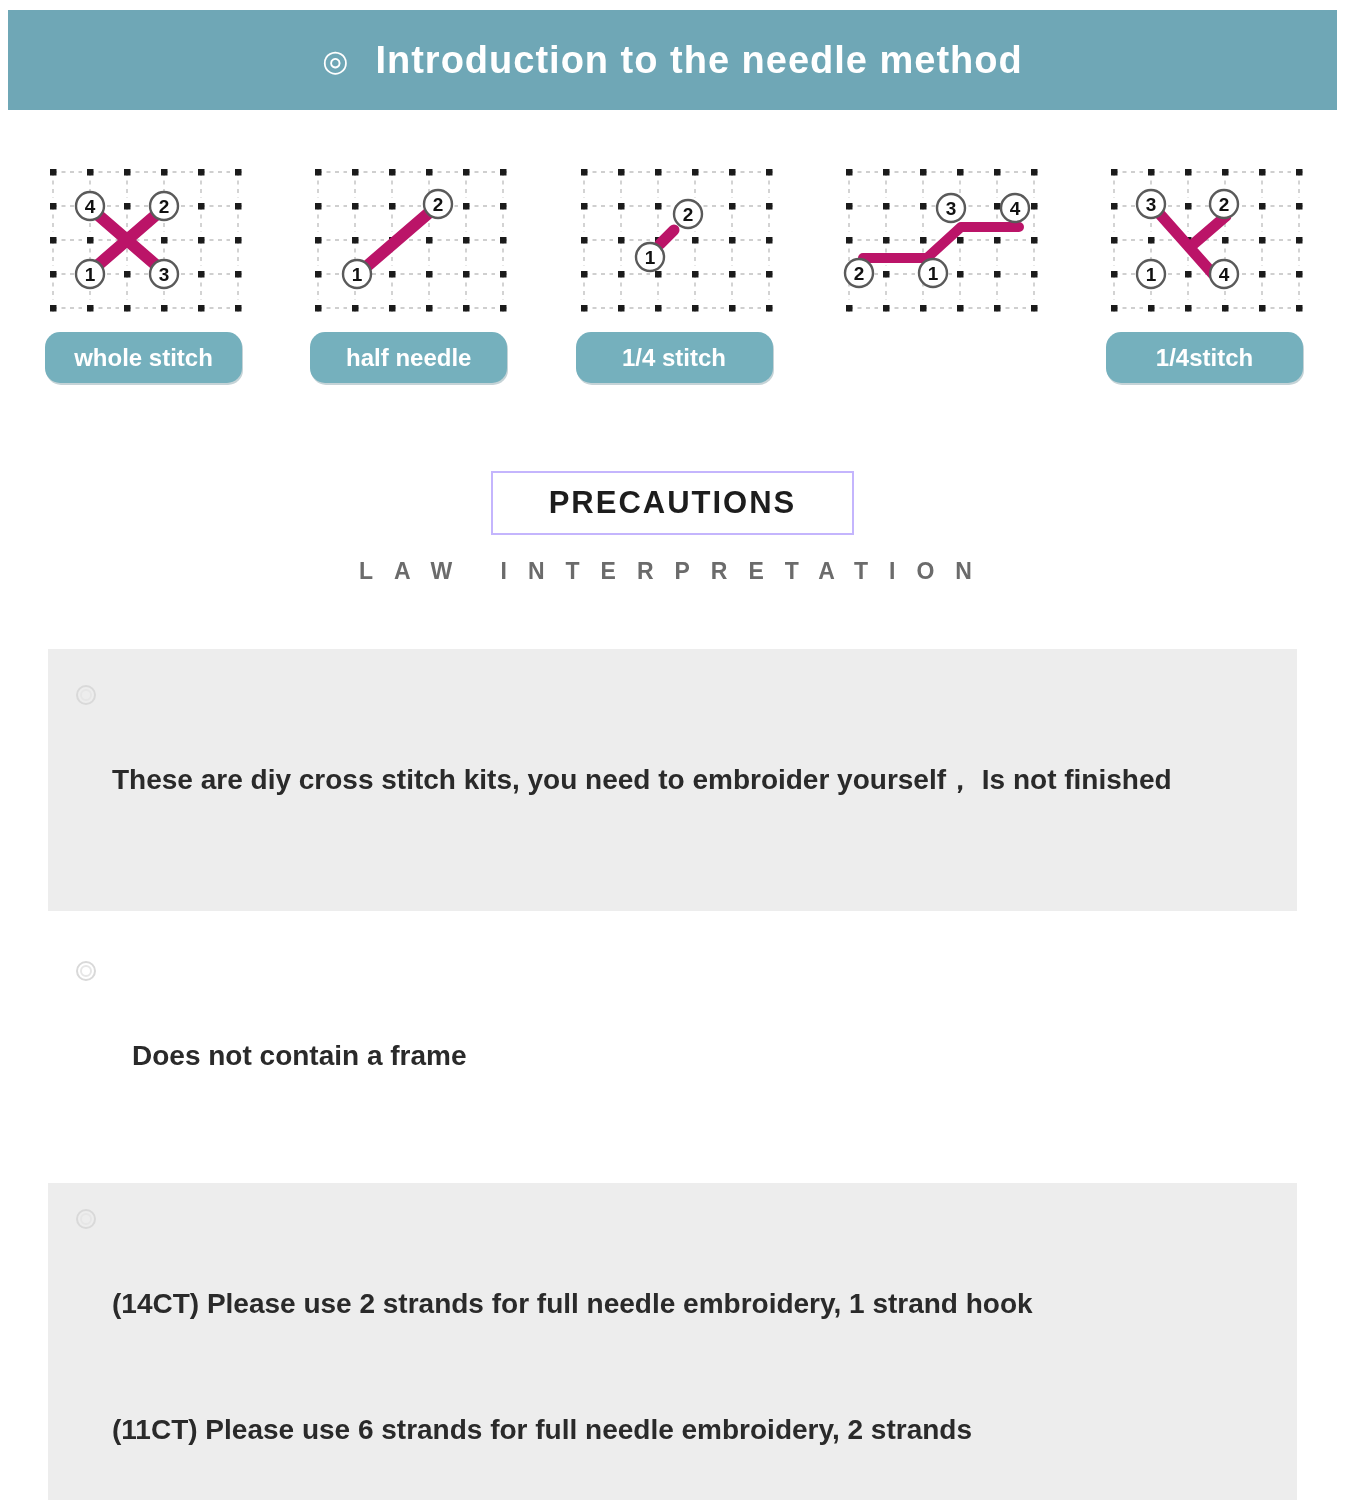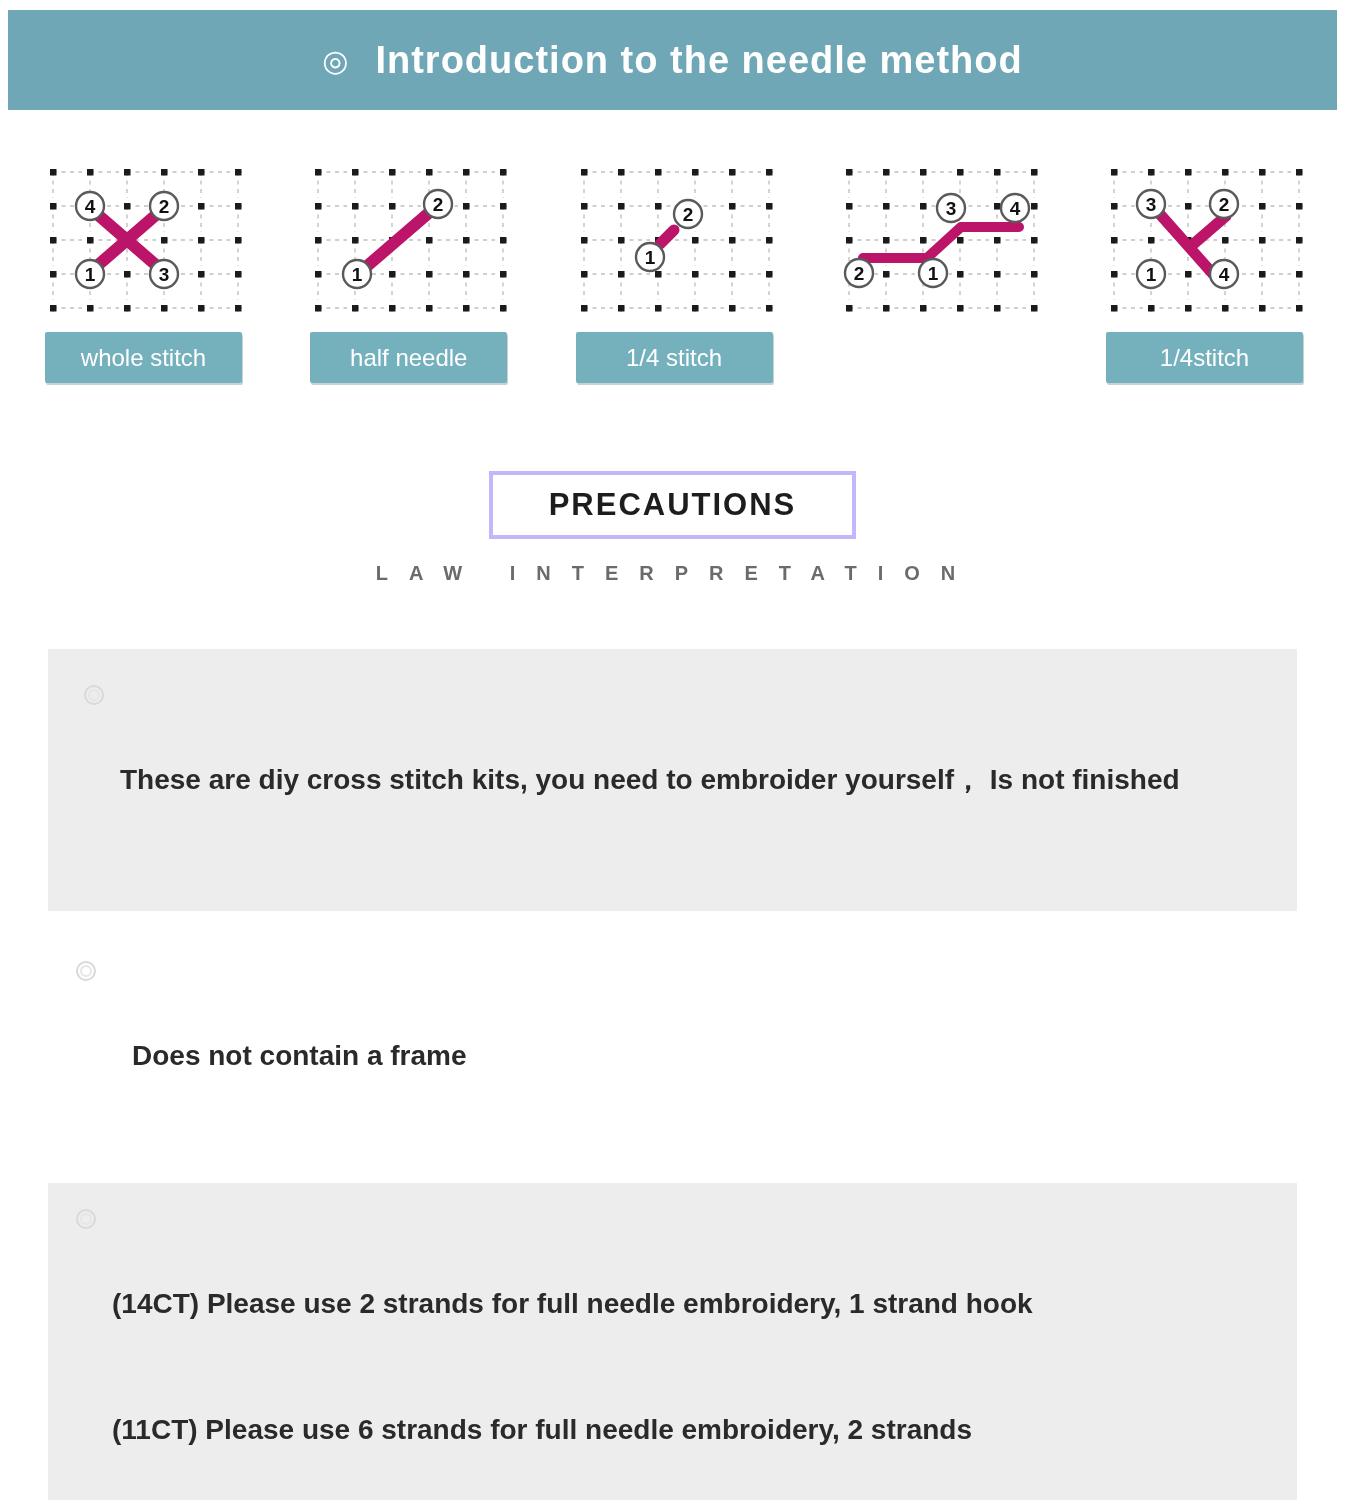--- a/index.html
+++ b/index.html
@@ -16,50 +16,50 @@
   .header-band .bullseye { font-size:30px; margin-right:26px; font-weight:normal; }
 
   
   .stitch-row {
     margin:54px 42px 0 45px;
     display:flex; justify-content:space-between;
   }
   .stitch-col { width:197px; display:flex; flex-direction:column; align-items:center; }
   .stitch-col svg { display:block; }
   .stitch-label {
-    margin-top:16px; width:197px; height:51px; background:#75b0bd; border-radius:2px;
+    margin-top:16px; width:197px; height:51px; background:#75b0bd; border-radius:15px;
     display:flex; align-items:center; justify-content:center;
-    color:#ffffff; font-size:24px; font-weight:normal;
+    color:#ffffff; font-size:24px; font-weight:bold;
     box-shadow:1px 2px 0 rgba(90,130,140,.35);
   }
   .stitch-label.small { font-size:19px; letter-spacing:-0.5px; }
 
   
   .prec-title-box {
     width:fit-content; margin:88px auto 0; padding:12px 56px;
-    border:4px solid #c4b5fd; background:#fff;
+    border:2px solid #c4b5fd; background:#fff;
     font-size:31px; font-weight:bold; color:#1d1d1d; letter-spacing:2px;
   }
   .prec-subtitle {
     margin-top:23px; text-align:center; color:#6b6b6b;
-    font-size:20px; font-weight:bold; letter-spacing:21px; padding-left:7px;
+    font-size:23px; font-weight:bold; letter-spacing:21px; padding-left:7px;
   }
 
   .plist { margin:64px 48px 0 48px; }
   .pitem { display:flex; align-items:flex-start; }
   .pitem .bullet {
     flex:0 0 auto; width:20px; height:20px; border-radius:50%;
     border:2px solid #d9d9d9; position:relative; margin:10px 16px 0 4px;
   }
   .pitem .bullet::after {
     content:""; position:absolute; inset:2px; border-radius:50%; border:2px solid #e6e6e6;
   }
   .ptext { font-size:28px; font-weight:bold; line-height:42px; white-space:pre-wrap; color:#2a2a2a; }
   .shaded { background:#ededed; }
-  .p1 { padding:26px 32px; }
+  .p1 { padding:26px 24px; }
   .p2 { margin-top:40px; padding:0 24px;gap:20px; }
   .p3 { margin-top:22px; padding:16px 24px; }
 </style>
 </head>
 <body>
 
 <svg width="0" height="0" style="position:absolute" aria-hidden="true">
   <defs>
     <pattern id="stitchgrid" width="37" height="34" patternUnits="userSpaceOnUse">
       <path d="M8 8 H37 M8 8 V34" fill="none" stroke="#cfcfcf" stroke-width="1.8" stroke-dasharray="4 4.5"></path>

